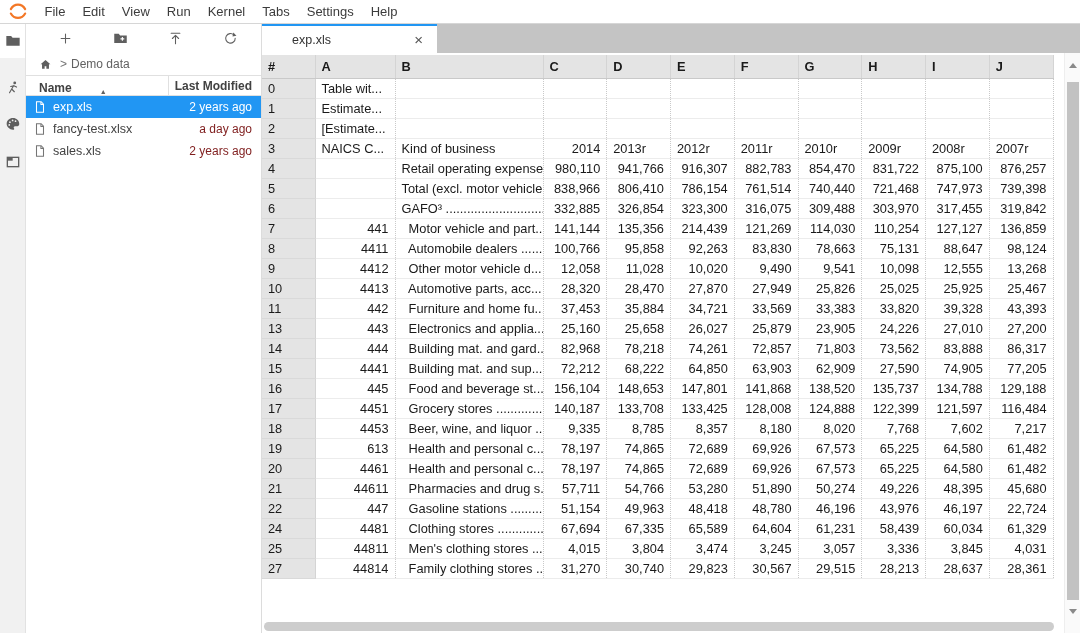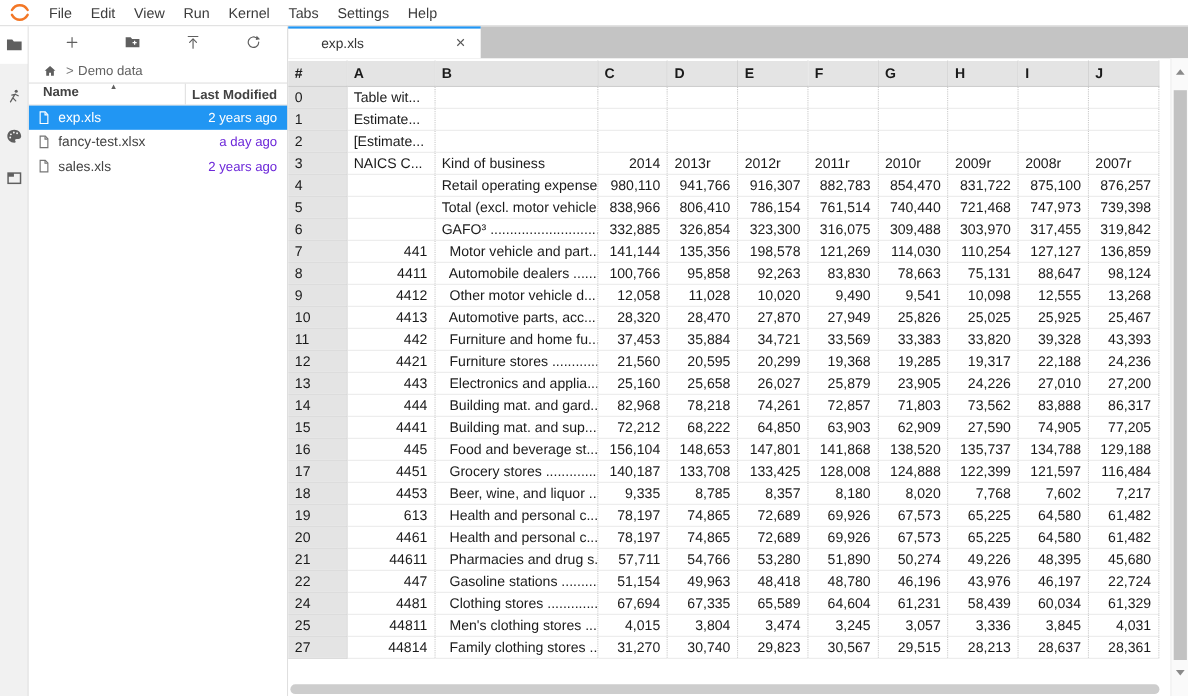--- a/index.html
+++ b/index.html
@@ -32,29 +32,29 @@
   .fb-toolbar .tb-btn { width:22px; height:22px; display:flex;
     align-items:center; justify-content:center; }
   .fb-toolbar svg { width:15px; height:15px; }
   .breadcrumb { height:22px; display:flex; align-items:center; padding-left:13px;
     color:#616161; font-size:12px; }
   .breadcrumb svg { width:13px; height:13px; margin-right:4px; }
   .crumb-sep { margin:0 4px; color:#757575; }
   .fb-header { height:21px; display:flex; align-items:center;
     border-top:1px solid #e0e0e0; border-bottom:1px solid #e0e0e0;
     color:#424242; font-size:12px; }
-  .fb-header .hdr-name { flex:1; padding-left:13px; display:flex; align-items:flex-start;
+  .fb-header .hdr-name { flex:1; padding-left:13px; display:flex; align-items:flex-end;
     border-right:1px solid #e0e0e0; height:100%; font-weight:bold; }
   .sort-arrow { font-size:7px; color:#616161; margin-left:28px; }
   .fb-header .hdr-mod { width:92px; text-align:right; padding-right:9px; font-weight:bold; }
   .file-row { height:22px; display:flex; align-items:center; padding:0 9px 0 7px;
     color:#424242; }
   .file-row .ficon { width:14px; height:14px; color:#757575; flex:0 0 auto; }
   .file-row .fname { margin-left:6px; flex:1; white-space:nowrap; overflow:hidden; }
-  .file-row .ftime { color:#6d28d9; font-size:12px; white-space:nowrap; }
+  .file-row .ftime { color:#7f1d1d; font-size:12px; white-space:nowrap; }
   .file-row.selected { background:#2196f3; color:#fff; }
   .file-row.selected .ficon { color:#fff; }
   .file-row.selected .ftime { color:#fff; }
 
   
   .main { flex:1; display:flex; flex-direction:column; position:relative;
     background:#fff; min-width:0; }
   .tabbar { height:29px; background:#c4c4c4; display:flex; flex:0 0 auto; }
   .tab { width:175px; background:#fff; border-top:2px solid #2196f3;
     display:flex; align-items:center; font-size:12.5px; color:#333;
@@ -347,21 +347,21 @@
               <td class="cell num">303,970</td>
               <td class="cell num">317,455</td>
               <td class="cell num">319,842</td>
             </tr>
             <tr>
               <td class="rowhead">7</td>
               <td class="cell num">441</td>
               <td class="cell">  Motor vehicle and part...</td>
               <td class="cell num">141,144</td>
               <td class="cell num">135,356</td>
-              <td class="cell num">198,578</td>
+              <td class="cell num">214,439</td>
               <td class="cell num">121,269</td>
               <td class="cell num">114,030</td>
               <td class="cell num">110,254</td>
               <td class="cell num">127,127</td>
               <td class="cell num">136,859</td>
             </tr>
             <tr>
               <td class="rowhead">8</td>
               <td class="cell num">4411</td>
               <td class="cell">  Automobile dealers ......</td>
@@ -407,33 +407,20 @@
               <td class="cell num">37,453</td>
               <td class="cell num">35,884</td>
               <td class="cell num">34,721</td>
               <td class="cell num">33,569</td>
               <td class="cell num">33,383</td>
               <td class="cell num">33,820</td>
               <td class="cell num">39,328</td>
               <td class="cell num">43,393</td>
             </tr>
             <tr>
-              <td class="rowhead">12</td>
-              <td class="cell num">4421</td>
-              <td class="cell">  Furniture stores ............</td>
-              <td class="cell num">21,560</td>
-              <td class="cell num">20,595</td>
-              <td class="cell num">20,299</td>
-              <td class="cell num">19,368</td>
-              <td class="cell num">19,285</td>
-              <td class="cell num">19,317</td>
-              <td class="cell num">22,188</td>
-              <td class="cell num">24,236</td>
-            </tr>
-            <tr>
               <td class="rowhead">13</td>
               <td class="cell num">443</td>
               <td class="cell">  Electronics and applia...</td>
               <td class="cell num">25,160</td>
               <td class="cell num">25,658</td>
               <td class="cell num">26,027</td>
               <td class="cell num">25,879</td>
               <td class="cell num">23,905</td>
               <td class="cell num">24,226</td>
               <td class="cell num">27,010</td>

